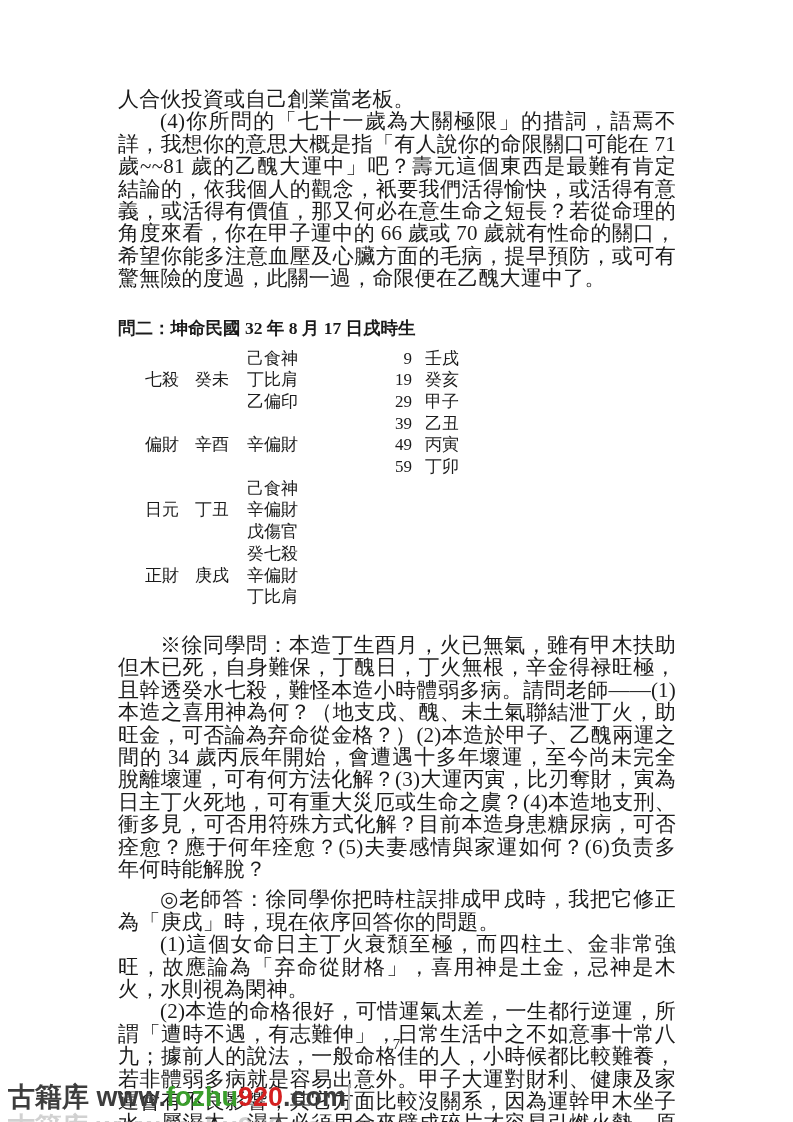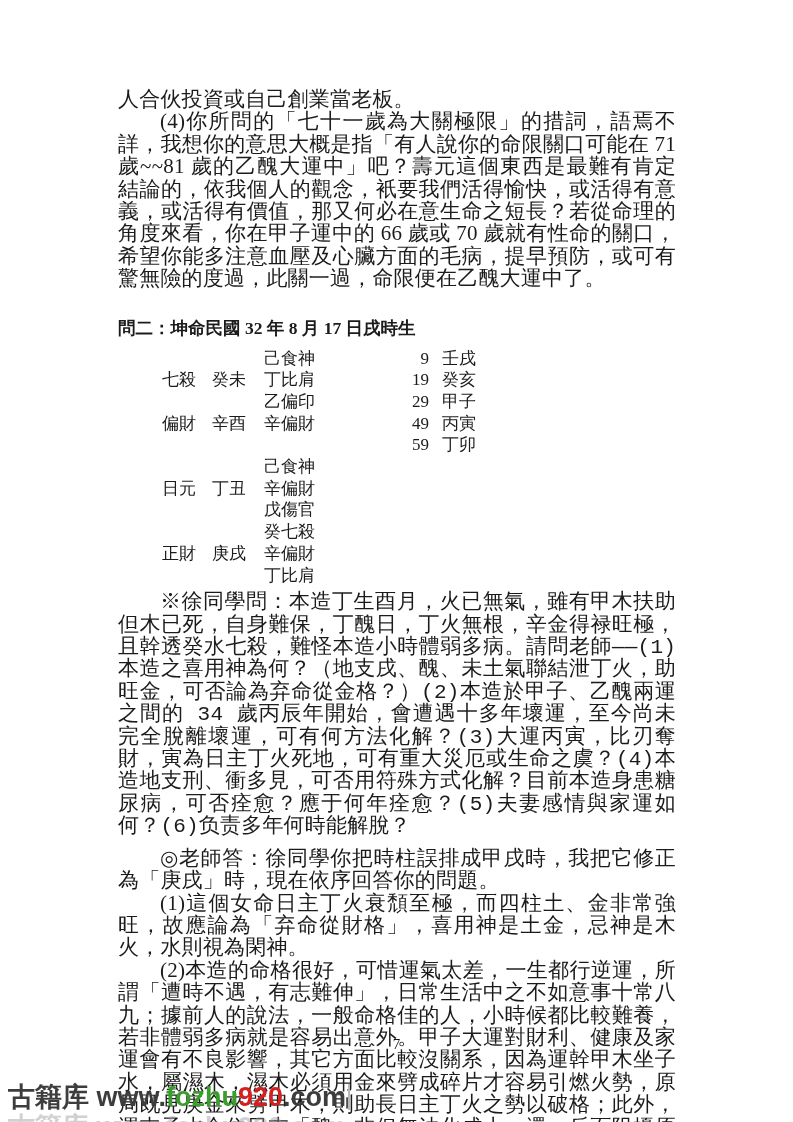--- a/index.html
+++ b/index.html
@@ -25,35 +25,35 @@
   }
   .indent{text-indent:2em;}
   .section-heading{
     margin:26px 0 8px 0;
     font-size:17.5px;
     line-height:24px;
     font-weight:bold;
   }
   
   .bazi-chart{
-    margin:8px 0 0 44px;
+    margin:8px 0 0 27px;
     font-size:17px;
   }
   .chart-row{
     display:flex;
     height:21.7px;
     line-height:21.7px;
     align-items:center;
   }
   .cell-god{width:50px;}
   .cell-pillar{width:52px;}
   .cell-hidden{width:145px;}
   .cell-age{width:20px;text-align:right;}
   .cell-luck{padding-left:13px;}
-  .q-para{margin-top:6px;font-family:Liberation Mono, monospace;}
+  .q-para{margin-top:26px;}
   .a-para{margin-top:0;}
   .a-intro{margin-top:8px;}
   
   .page-number{
     position:absolute;
     left:0;right:0;
     top:1036px;
     text-align:center;
     font-size:15px;
   }
@@ -114,20 +114,27 @@
     </div>
 
     <div class="chart-row">
       <span class="cell-god"></span>
       <span class="cell-pillar"></span>
       <span class="cell-hidden">乙偏印</span>
       <span class="cell-age">29</span>
       <span class="cell-luck">甲子</span>
     </div>
 
+    <div class="chart-row">
+      <span class="cell-god"></span>
+      <span class="cell-pillar"></span>
+      <span class="cell-hidden"></span>
+      <span class="cell-age">39</span>
+      <span class="cell-luck">乙丑</span>
+    </div>
 
     <div class="chart-row">
       <span class="cell-god">偏財</span>
       <span class="cell-pillar">辛酉</span>
       <span class="cell-hidden">辛偏財</span>
       <span class="cell-age">49</span>
       <span class="cell-luck">丙寅</span>
     </div>
 
     <div class="chart-row">

